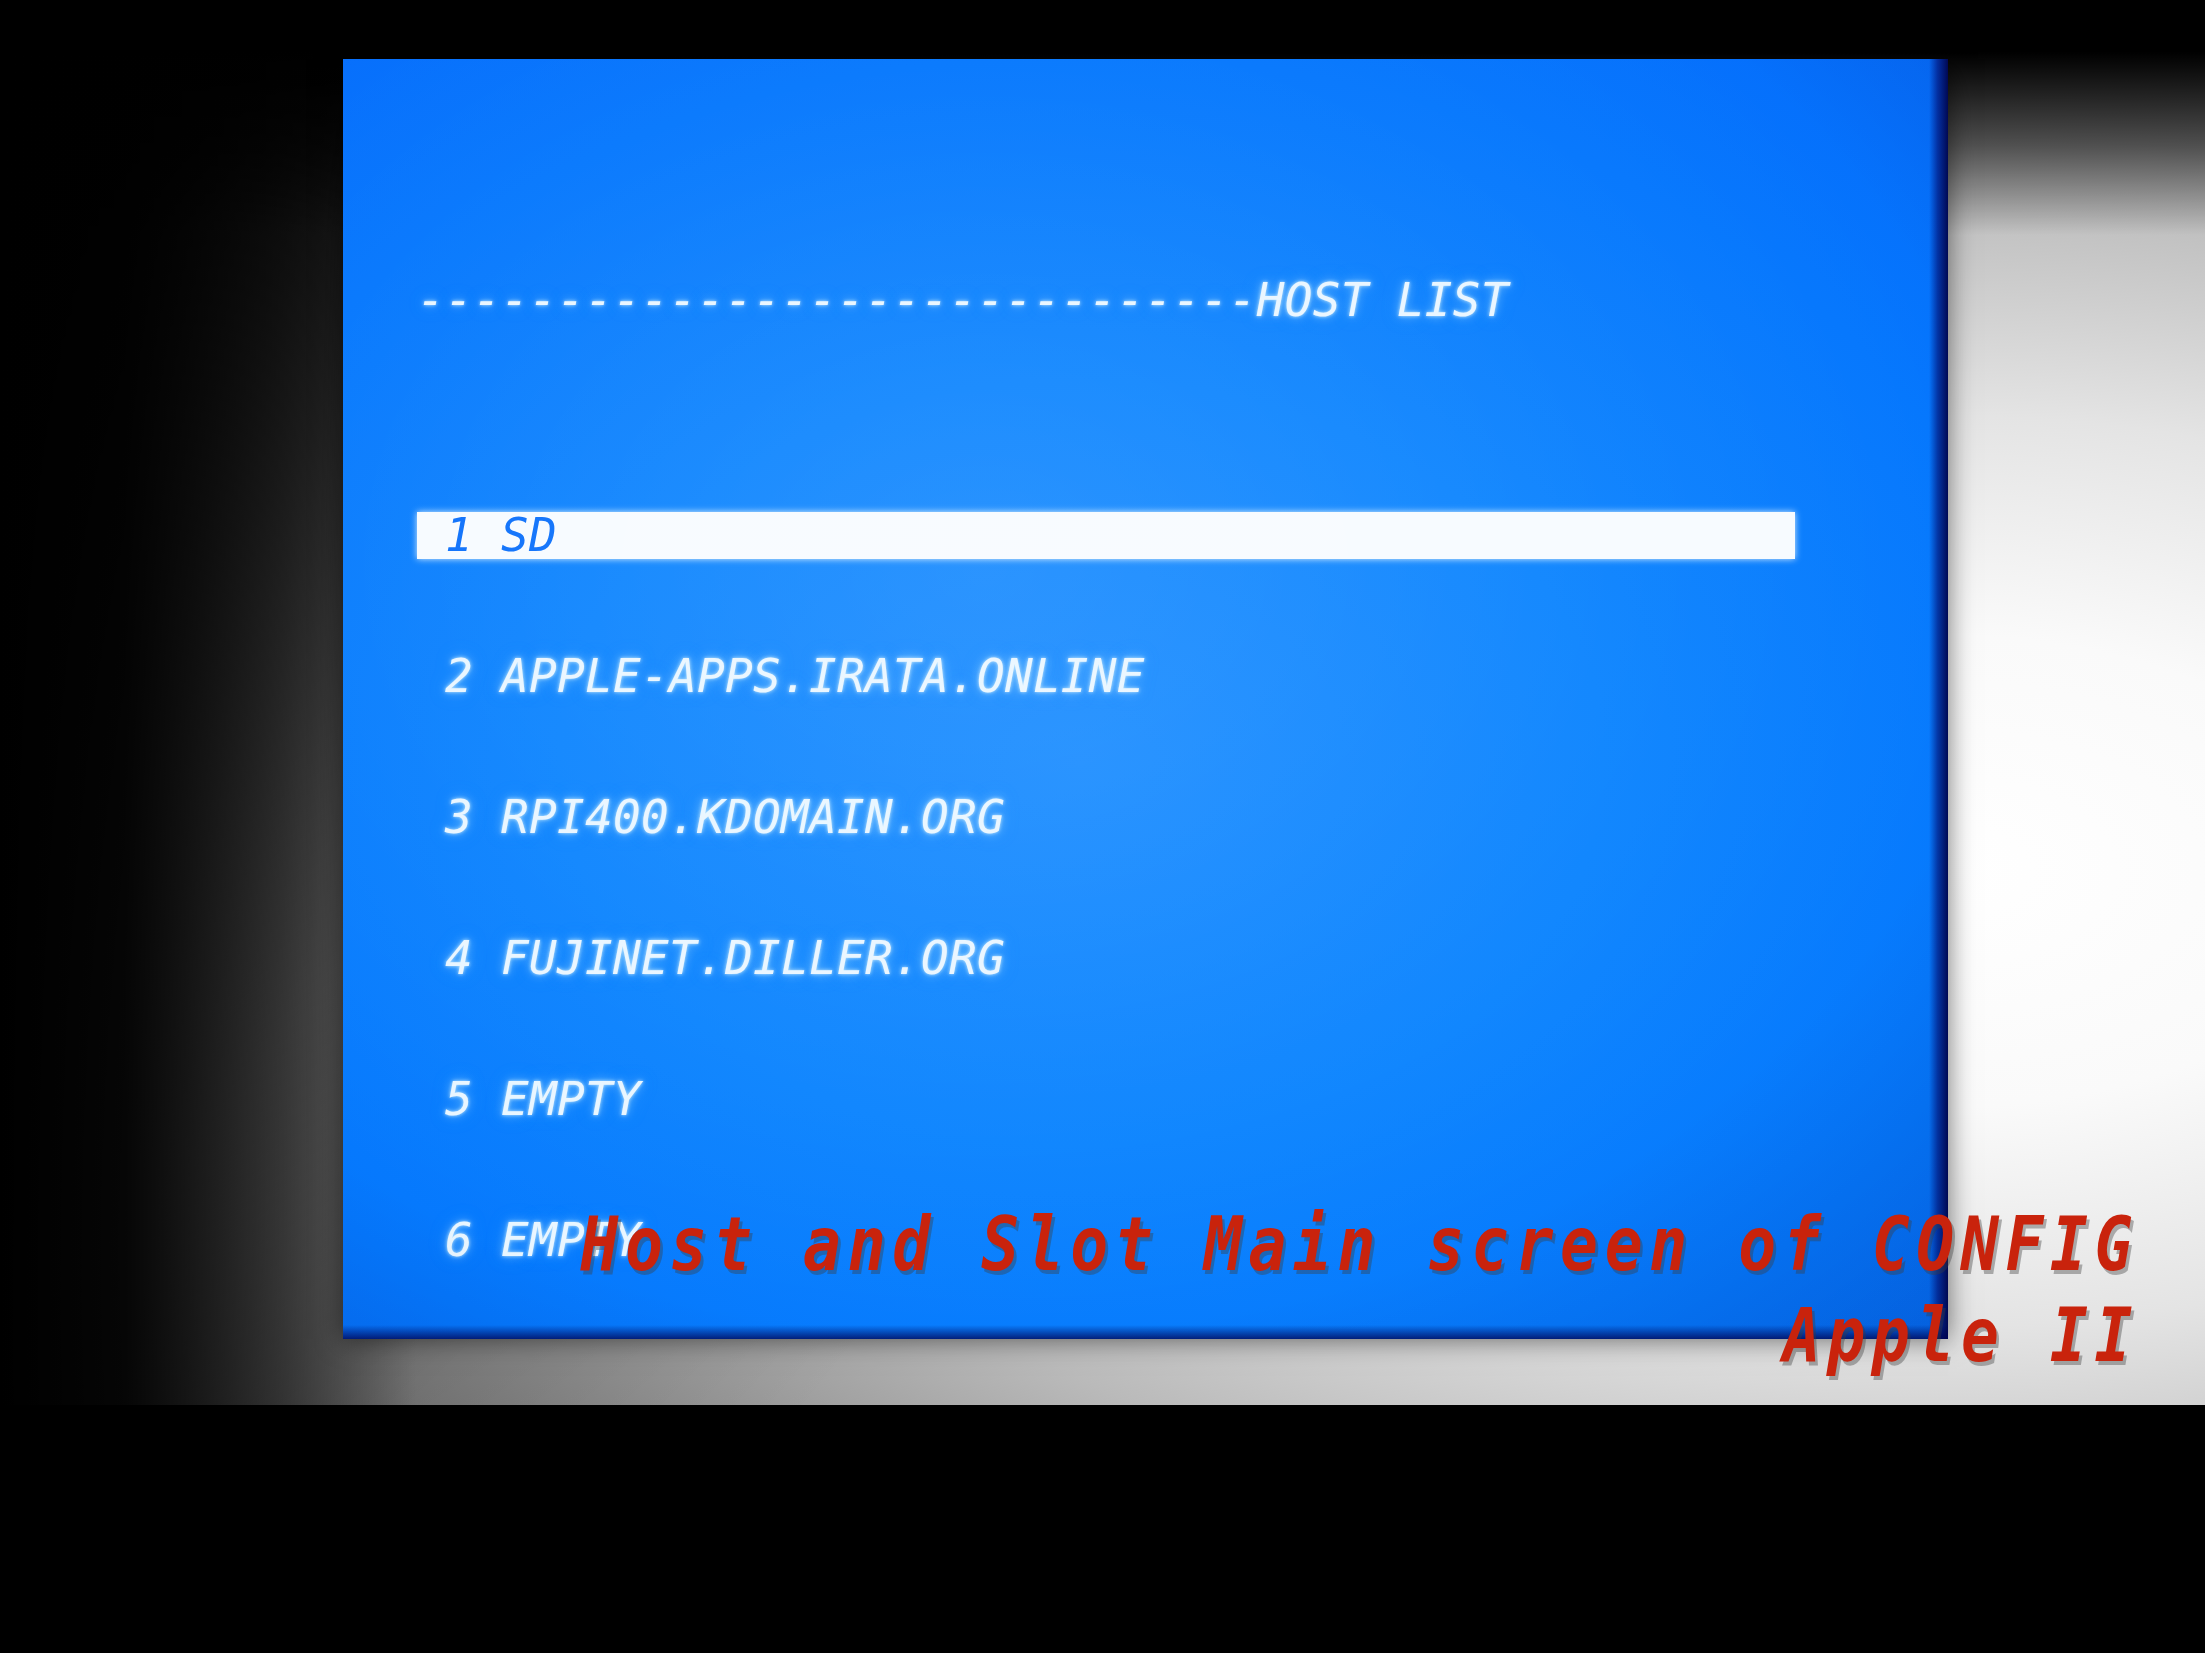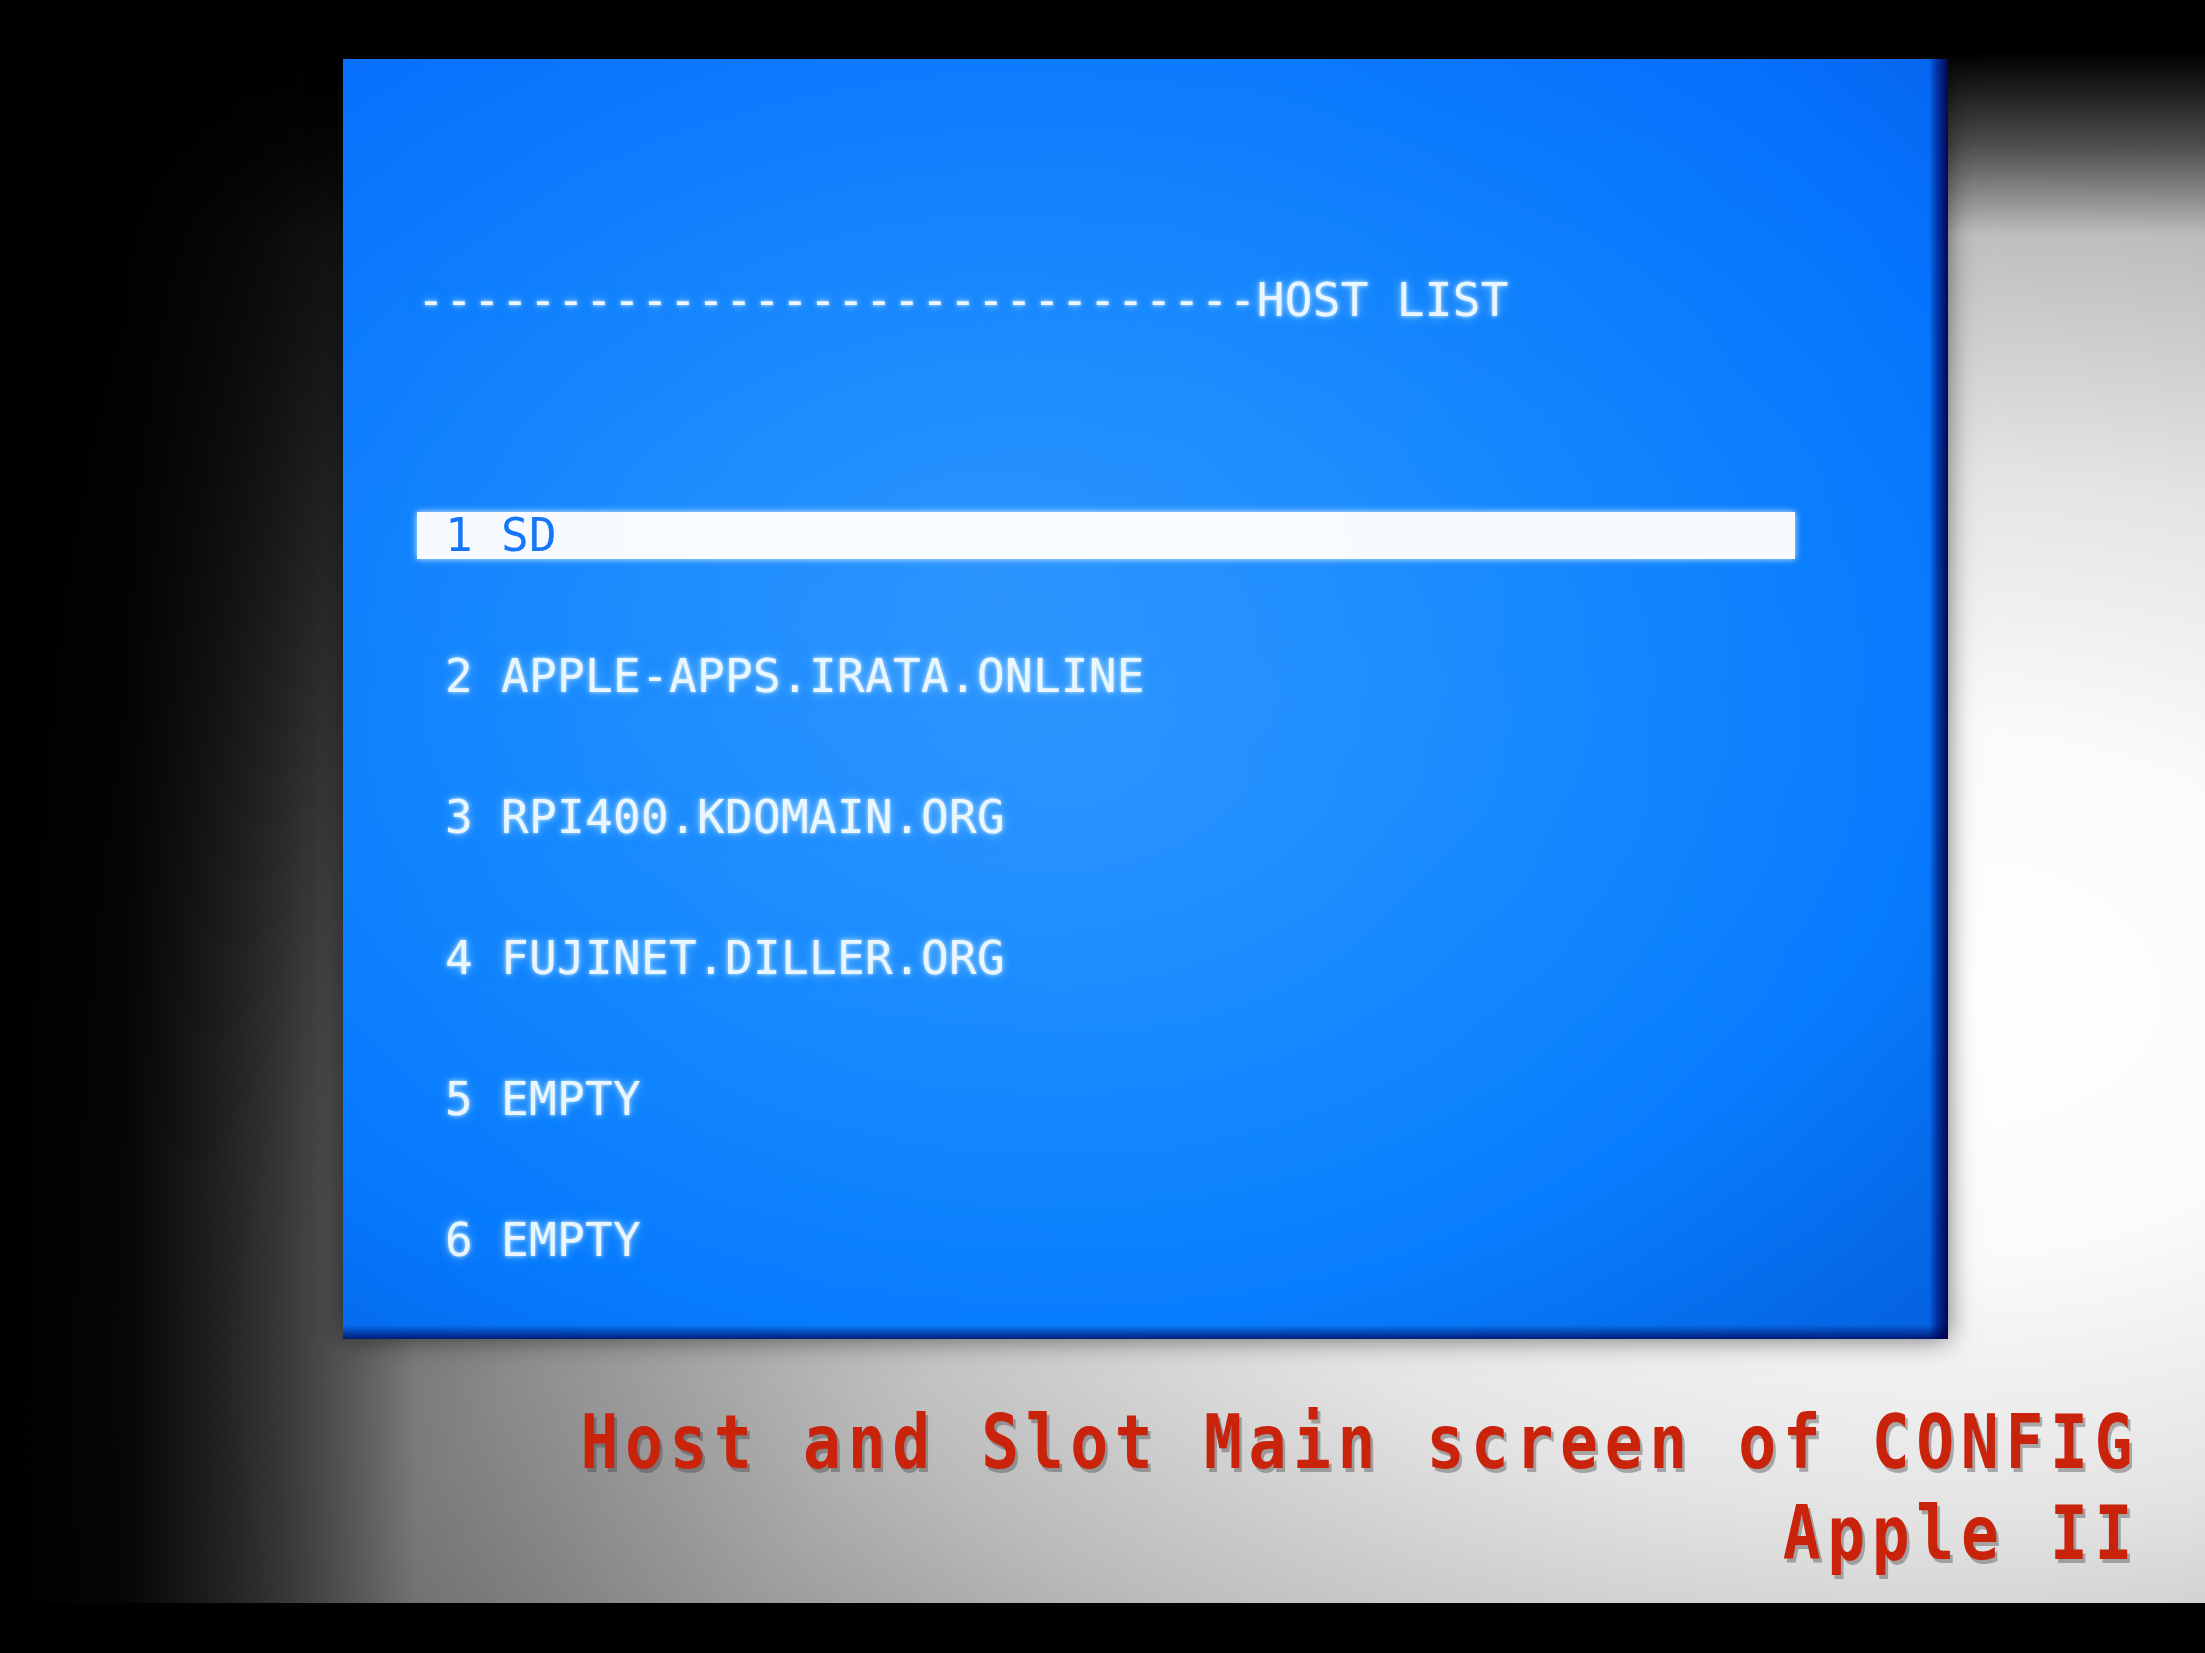--- a/index.html
+++ b/index.html
@@ -5,23 +5,24 @@
 <style>
   html, body {
     margin: 0;
     padding: 0;
     background: #000;
   }
 
   #stage {
     position: relative;
     width: 2205px;
-    height: 1603px;
+    height: 1405px;
     overflow: hidden;
     font-family: "DejaVu Sans Mono", monospace;
+    font-style: italic;
   }
 
   
   #backdrop {
     position: absolute;
     inset: 0;
     background:
       radial-gradient(140% 120% at 88% 62%,
           rgba(255,255,255,1.00)  0%,
           rgba(250,250,250,1.00) 14%,

